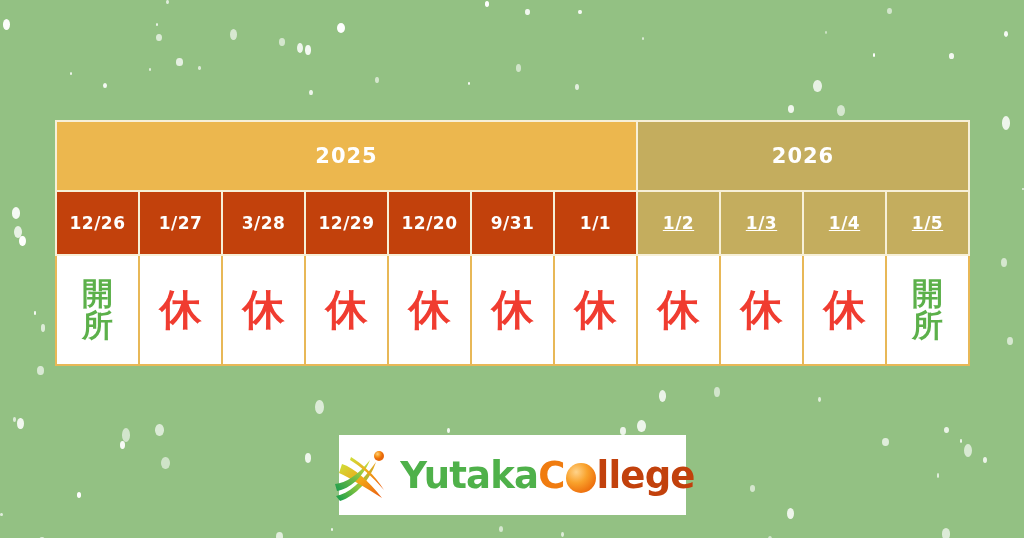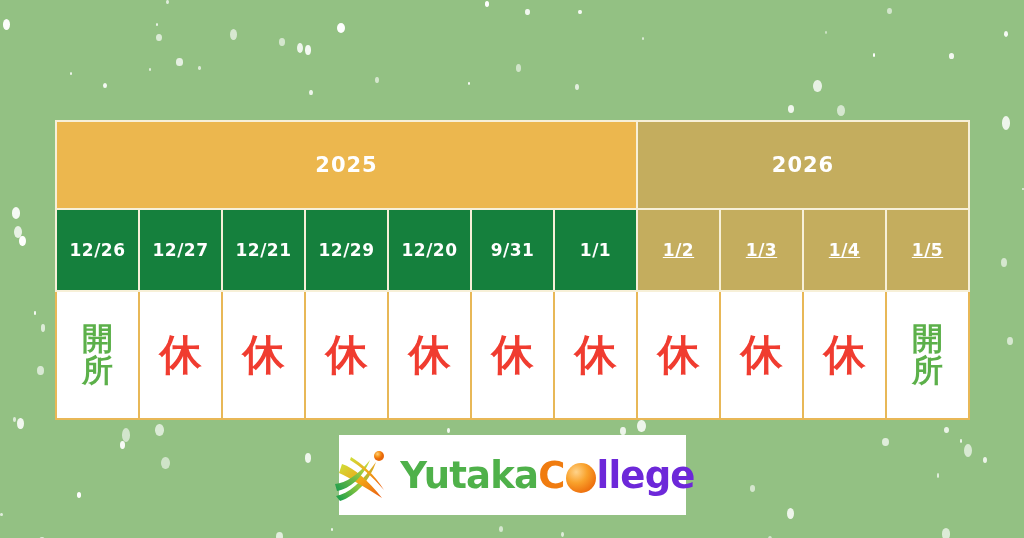--- a/index.html
+++ b/index.html
@@ -53,21 +53,21 @@
   
   #cal {
     position: absolute;
     left: 55px;
     top: 120px;
     width: 915px;
     border-collapse: collapse;
     table-layout: fixed;
   }
   #cal td {
-    padding: 9px;
+    padding: 0;
     margin: 0;
     text-align: center;
     vertical-align: middle;
   }
   .yr {
     height: 68px;
     color: #ffffff;
     font-size: 21px;
     font-weight: bold;
     letter-spacing: 1px;
@@ -77,21 +77,21 @@
   .yr.y2026 { background: #c4ad5e; }
 
   .dt {
     height: 62px;
     color: #ffffff;
     font-size: 17px;
     font-weight: bold;
     letter-spacing: 0.5px;
     border: 2px solid #f7f0d8;
   }
-  .dt.d2025 { background: #15803d; }
+  .dt.d2025 { background: #c2410c; }
   .dt.d2026 { background: #c4ad5e; text-decoration: underline; }
 
   .st {
     height: 108px;
     background: #ffffff;
     border: 2px solid #e8b857;
   }
   .st .mark {
     display: inline-block;
     font-weight: bold;
@@ -159,21 +159,21 @@
   #logo-orb {
     display: inline-block;
     width: 30px;
     height: 30px;
     border-radius: 50%;
     margin: 0 1px;
     position: relative;
     top: 3px;
     background: radial-gradient(circle at 34% 30%, #ffd38a 0%, #f9a22c 38%, #ef7410 72%, #d85c06 100%);
   }
-  #logo-ollege-rest { color: #6d28d9; }
+  #logo-ollege-rest { color: #c2410c; }
 </style>
 </head>
 <body>
 
 <div id="stage">
 
   <div id="speckles">
       <div class="speck" style="left: 279px; top: 38.2px; width: 5.6px; height: 7.4px; opacity: 0.6;"></div>
       <div class="speck" style="left: 11.8px; top: 207.4px; width: 7.9px; height: 11.2px; opacity: 0.91;"></div>
       <div class="speck" style="left: 813.3px; top: 80.4px; width: 8.6px; height: 12px; opacity: 0.78;"></div>
@@ -250,22 +250,22 @@
 
 
   <table id="cal">
     <tbody>
       <tr id="row-years">
           <td class="yr y2025" colspan="7">2025</td>
           <td class="yr y2026" colspan="4">2026</td>
         </tr>
       <tr id="row-dates">
           <td class="dt d2025">12/26</td>
-          <td class="dt d2025">12/27</td>
-          <td class="dt d2025">12/21</td>
+          <td class="dt d2025">1/27</td>
+          <td class="dt d2025">3/28</td>
           <td class="dt d2025">12/29</td>
           <td class="dt d2025">12/20</td>
           <td class="dt d2025">9/31</td>
           <td class="dt d2025">1/1</td>
           <td class="dt d2026">1/2</td>
           <td class="dt d2026">1/3</td>
           <td class="dt d2026">1/4</td>
           <td class="dt d2026">1/5</td>
         </tr>
       <tr id="row-status">

